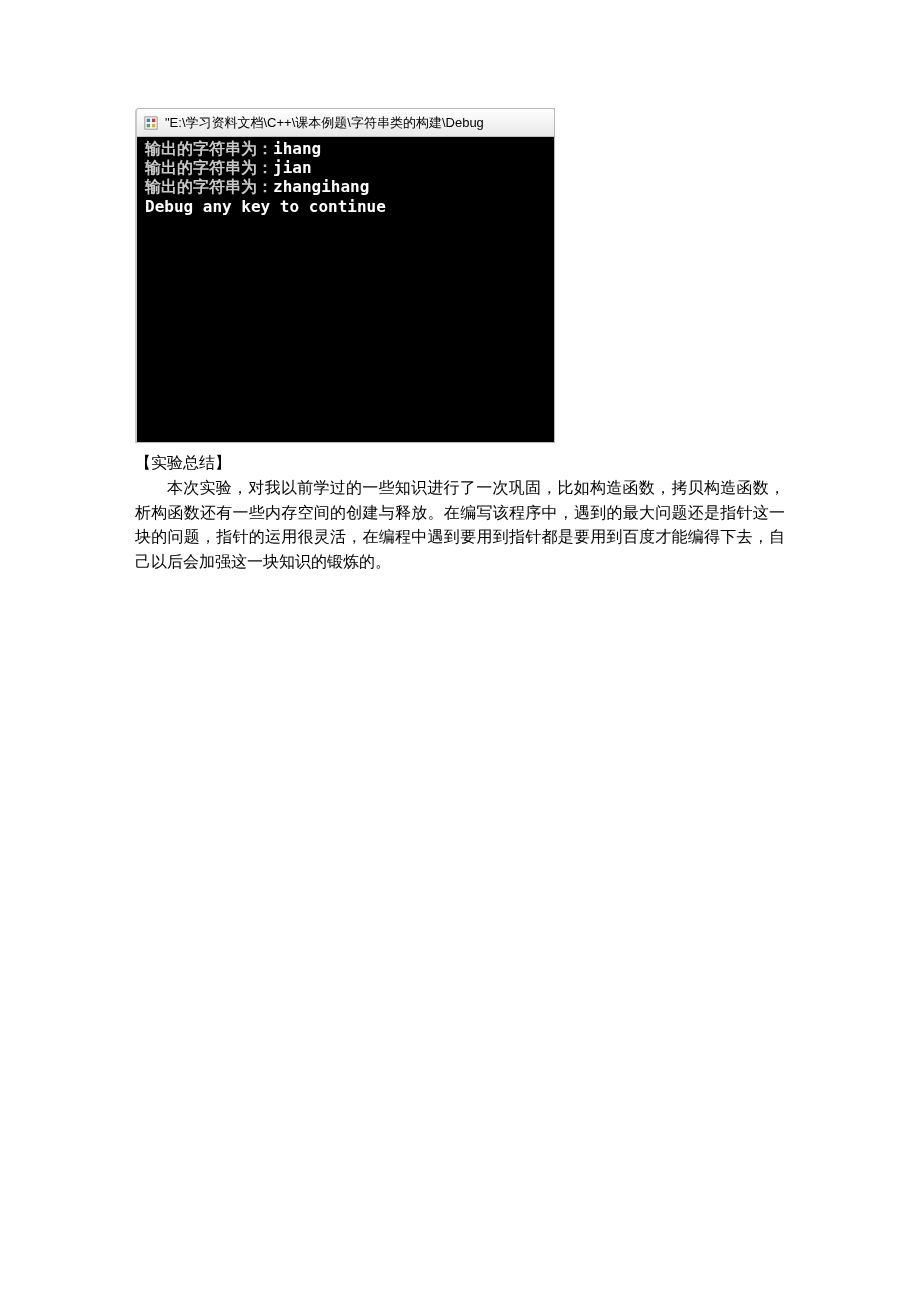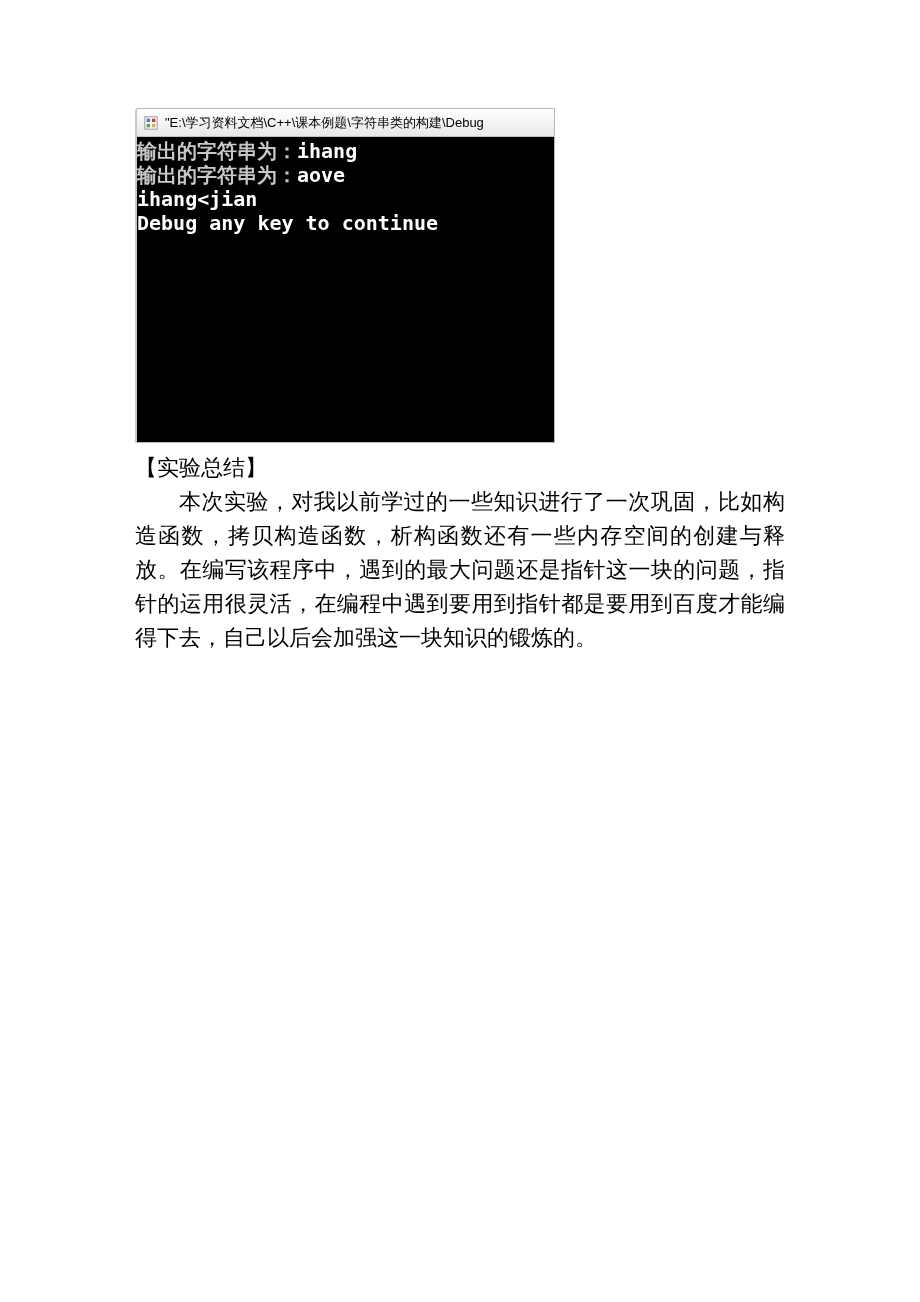--- a/index.html
+++ b/index.html
@@ -48,37 +48,37 @@
     .titlebar-text {
       font-family: "SimSun", "宋体", Arial, sans-serif;
       font-size: 13px;
       color: #000000;
       white-space: nowrap;
       overflow: hidden;
     }
     .console-body {
       background: #000000;
       height: 305px;
-      padding: 2px 0;
+      padding: 2px 8px;
       font-family: "MS Gothic", "SimSun", Consolas, monospace;
-      font-size: 20px;
+      font-size: 16px;
       line-height: 1.2;
       color: #ffffff;
       font-weight: bold;
     }
     .console-line {
       white-space: pre;
     }
     .char-box {
       color: #c8c8c8;
       background: #000000;
     }
     .text-section {
       margin-top: 8px;
-      font-size: 22px;
+      font-size: 16px;
       line-height: 1.55;
       color: #000000;
     }
     .heading {
       font-family: "SimSun", "宋体", serif;
     }
     .paragraph {
       text-indent: 2em;
       font-family: Liberation Sans, sans-serif;
       text-align: justify;
@@ -96,22 +96,22 @@
           <rect x="3" y="3" width="4" height="4" fill="#4a7db8"></rect>
           <rect x="9" y="3" width="4" height="4" fill="#c04040"></rect>
           <rect x="3" y="9" width="4" height="4" fill="#60a060"></rect>
           <rect x="9" y="9" width="4" height="4" fill="#d0b040"></rect>
         </svg>
       </span>
       <span class="titlebar-text">"E:\学习资料文档\C++\课本例题\字符串类的构建\Debug</span>
     </div>
     <div class="console-body">
       <div class="console-line"><span class="char-box">输出的字符串为：</span><span>ihang</span></div>
-      <div class="console-line"><span class="char-box">输出的字符串为：</span><span>aove</span></div>
-      <div class="console-line">ihang&lt;jian</div>
+      <div class="console-line"><span class="char-box">输出的字符串为：</span><span>jian</span></div>
+      <div class="console-line"><span class="char-box">输出的字符串为：</span><span>zhangihang</span></div>
       <div class="console-line">Debug any key to continue</div>
     </div>
   </div>
 
   <div class="text-section">
     <div class="heading">【实验总结】</div>
     <div class="paragraph">本次实验，对我以前学过的一些知识进行了一次巩固，比如构造函数，拷贝构造函数，析构函数还有一些内存空间的创建与释放。在编写该程序中，遇到的最大问题还是指针这一块的问题，指针的运用很灵活，在编程中遇到要用到指针都是要用到百度才能编得下去，自己以后会加强这一块知识的锻炼的。</div>
   </div>
 </div>
 

